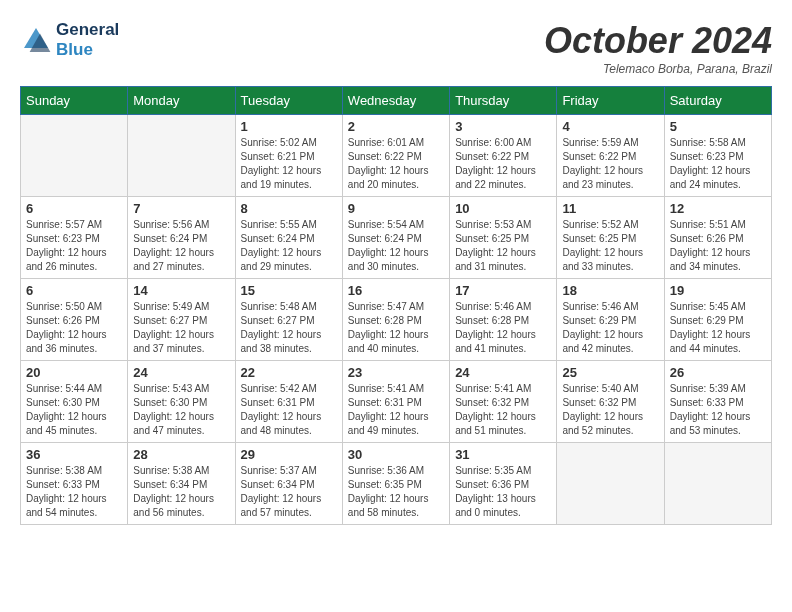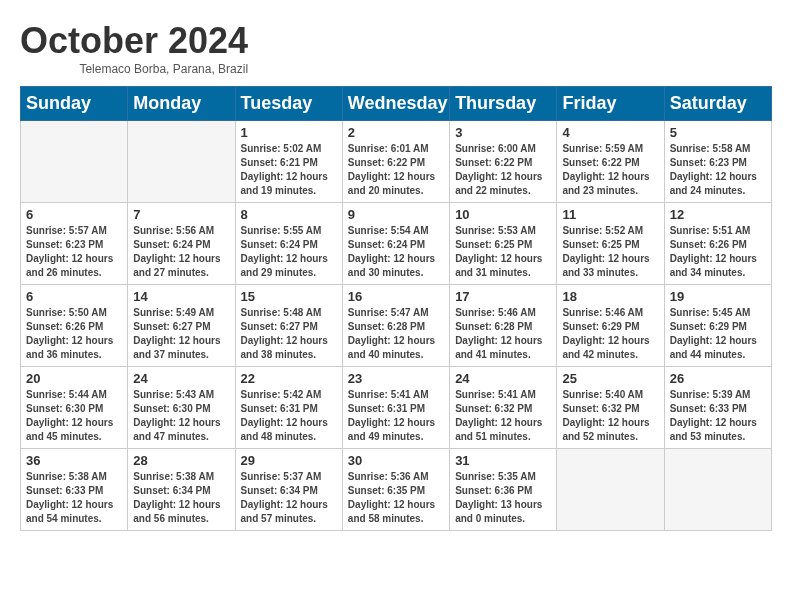--- a/index.html
+++ b/index.html
@@ -20,42 +20,43 @@
       display: flex;
       align-items: center;
       gap: 4px;
     }
     .logo-icon {
       width: 32px;
       height: 32px;
     }
     .title-block {
       text-align: right;
+      font-style: italic;
     }
     .month-title {
       font-size: 36px;
       font-weight: bold;
       color: #333;
     }
     .location-title {
       font-size: 12px;
       color: #555;
     }
     table {
       width: 100%;
       border-collapse: collapse;
       table-layout: fixed;
     }
     th {
-      background-color: #0369a1;
+      background-color: #15803d;
       color: #fff;
       text-align: left;
       padding: 6px 5px;
-      font-size: 18px;
-      font-weight: bold;
+      font-size: 13px;
+      font-weight: normal;
       border: 1px solid #2e6da4;
     }
     td {
       border: 1px solid #ccc;
       vertical-align: top;
       padding: 4px 5px;
       font-size: 10.5px;
       color: #333;
       height: 82px;
       background: #fff;
@@ -67,30 +68,39 @@
       font-size: 13px;
       font-weight: bold;
       color: #333;
       display: block;
       margin-bottom: 2px;
     }
     .day-info {
       font-size: 10px;
       color: #444;
       line-height: 1.4;
-      font-weight: bold;
     }
     tr:nth-child(even) td:not(.empty) {
       background: #fff;
     }
   </style>
 </head>
 <body>
 
 <div class="header">
+  <div class="logo">
+    <svg class="logo-icon" viewBox="0 0 40 40">
+      <polygon points="20,5 35,30 5,30" fill="#2e86c1" opacity="0.85"></polygon>
+      <polygon points="25,12 38,35 12,35" fill="#1a3a5c" opacity="0.6"></polygon>
+    </svg>
+    <div>
+      <div style="font-size:17px; font-weight:bold; color:#1a3a5c; line-height:1.15;">General</div>
+      <div style="font-size:17px; font-weight:bold; color:#2e86c1; line-height:1.15;">Blue</div>
+    </div>
+  </div>
   <div class="title-block">
     <div class="month-title">October 2024</div>
     <div class="location-title">Telemaco Borba, Parana, Brazil</div>
   </div>
 </div>
 
 <table>
   <thead>
     <tr>
     <th>Sunday</th>

